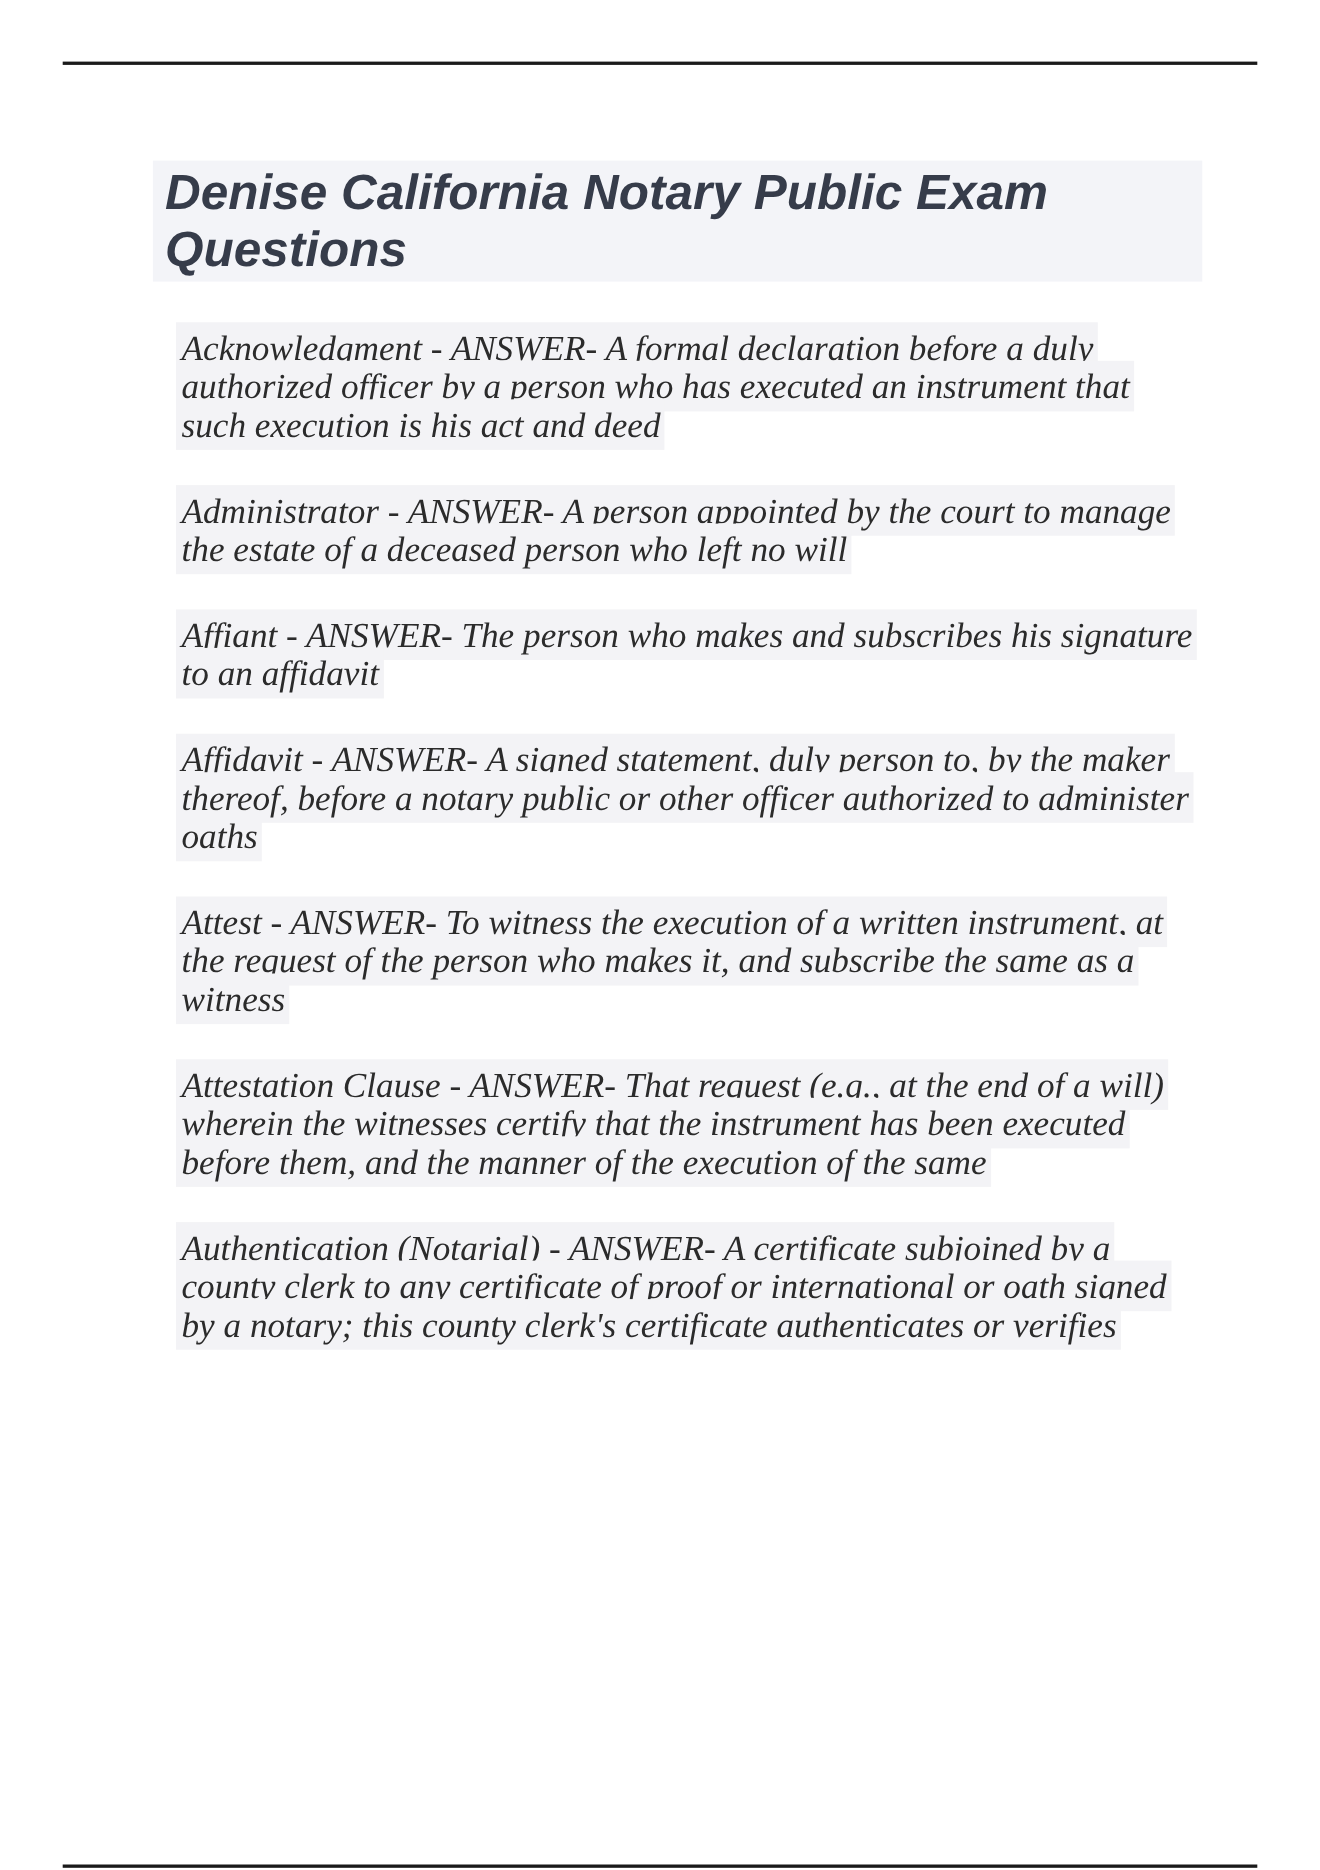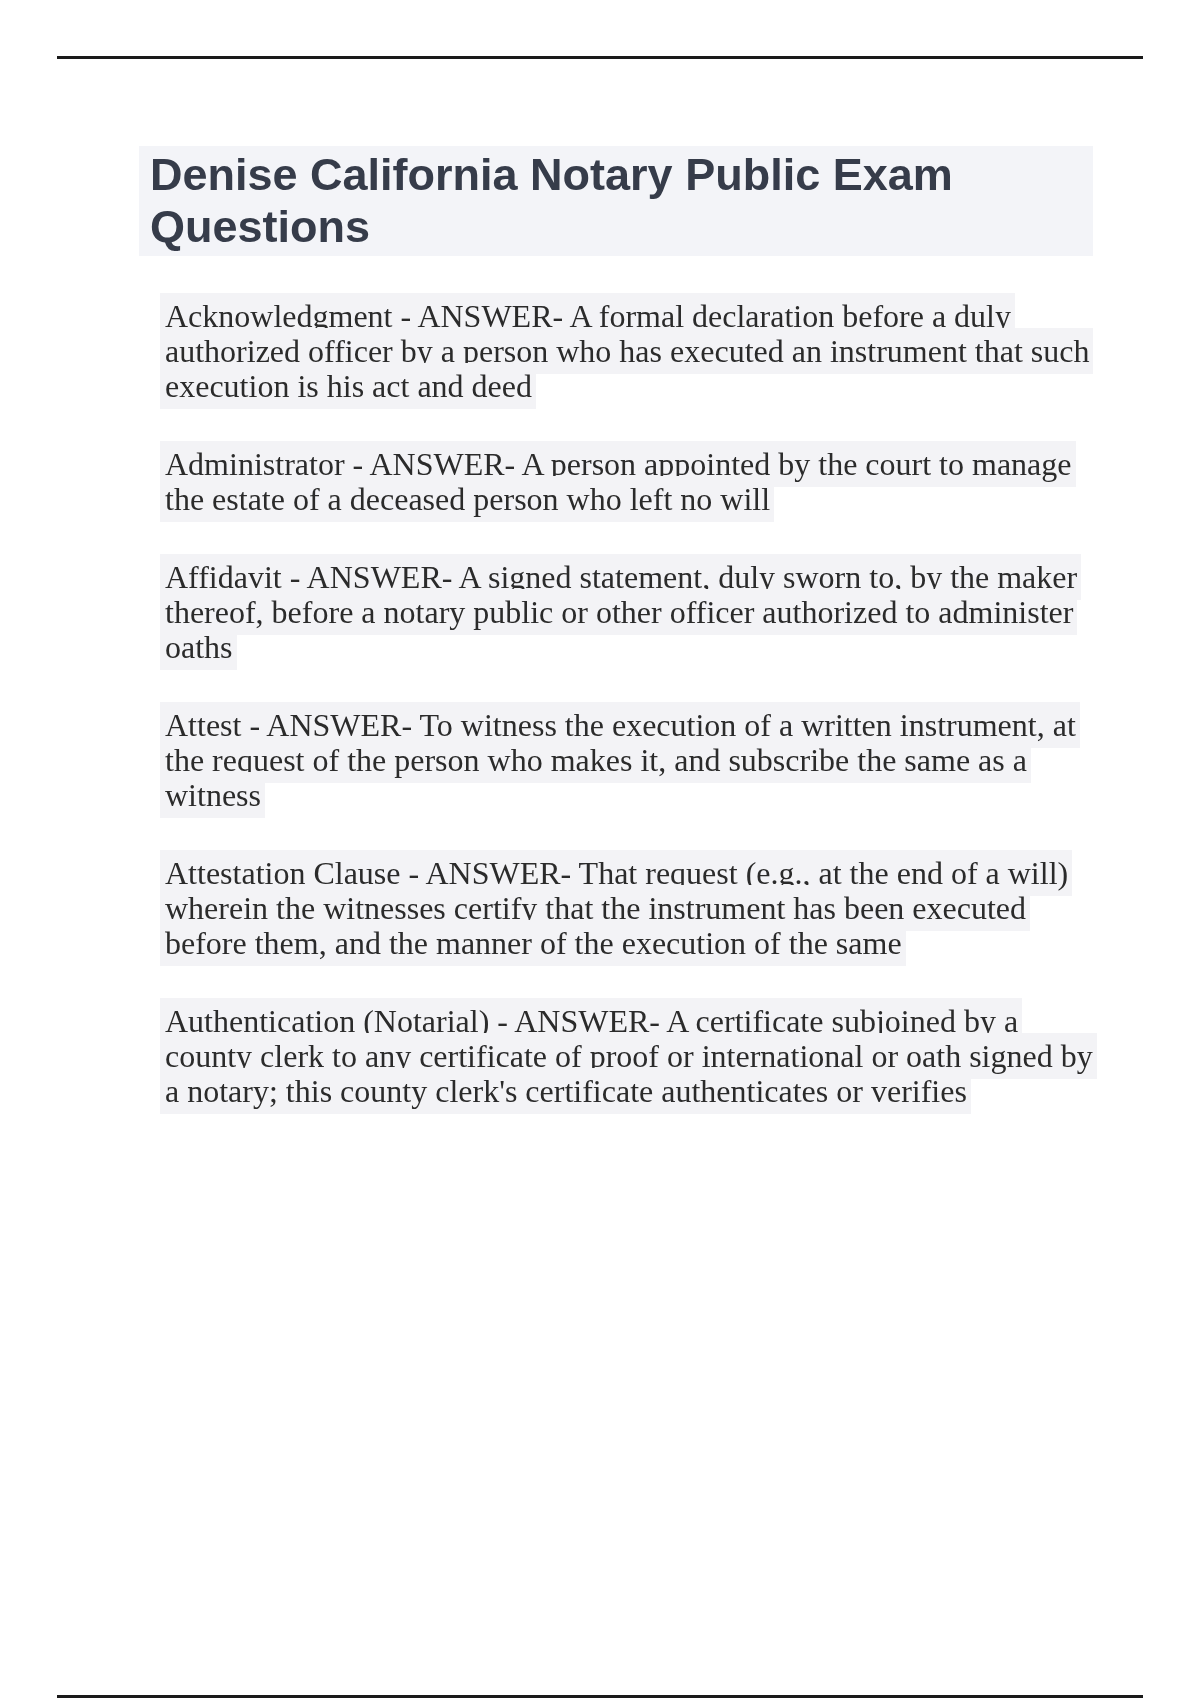--- a/index.html
+++ b/index.html
@@ -7,20 +7,21 @@
     padding: 0;
     background: #ffffff;
   }
   .page {
     position: relative;
     width: 1200px;
     height: 1700px;
     background: var(--page-bg, #ffffff);
     overflow: hidden;
     font-family: "Liberation Serif", serif;
+    font-style: italic;
   }
   .rule {
     position: absolute;
     left: 57px;
     width: 1086px;
     height: 3px;
     background: var(--rule-color, #1a1a1a);
   }
   .rule-top { top: 56px; }
   .rule-bottom { top: 1695px; }
@@ -62,21 +63,22 @@
 <body>
 
 <div class="page">
   <div class="rule rule-top"></div>
 
   <div class="content">
     <h1 class="title">Denise California Notary Public Exam Questions</h1>
     <div id="entries">
         <p class="para"><span class="hl">Acknowledgment - ANSWER- A formal declaration before a duly authorized officer by a person who has executed an instrument that such execution is his act and deed</span></p>
         <p class="para"><span class="hl">Administrator - ANSWER- A person appointed by the court to manage the estate of a deceased person who left no will</span></p>
-        <p class="para"><span class="hl">Affidavit - ANSWER- A signed statement, duly sworn to, by the maker thereof, before a notary public or other officer authorized to administer oaths</span></p>
+        <p class="para"><span class="hl">Affiant - ANSWER- The person who makes and subscribes his signature to an affidavit</span></p>
+        <p class="para"><span class="hl">Affidavit - ANSWER- A signed statement, duly person to, by the maker thereof, before a notary public or other officer authorized to administer oaths</span></p>
         <p class="para"><span class="hl">Attest - ANSWER- To witness the execution of a written instrument, at the request of the person who makes it, and subscribe the same as a witness</span></p>
         <p class="para"><span class="hl">Attestation Clause - ANSWER- That request (e.g., at the end of a will) wherein the witnesses certify that the instrument has been executed before them, and the manner of the execution of the same</span></p>
         <p class="para"><span class="hl">Authentication (Notarial) - ANSWER- A certificate subjoined by a county clerk to any certificate of proof or international or oath signed by a notary; this county clerk's certificate authenticates or verifies</span></p>
       </div>
   </div>
 
   <div class="rule rule-bottom"></div>
 </div>
 
 </body></html>

